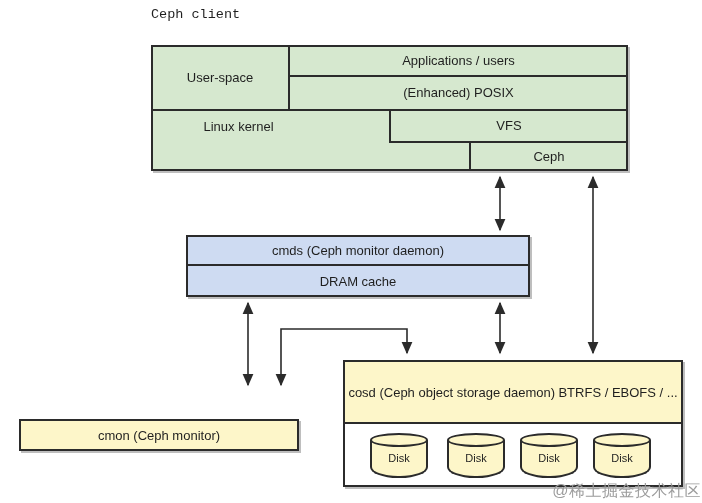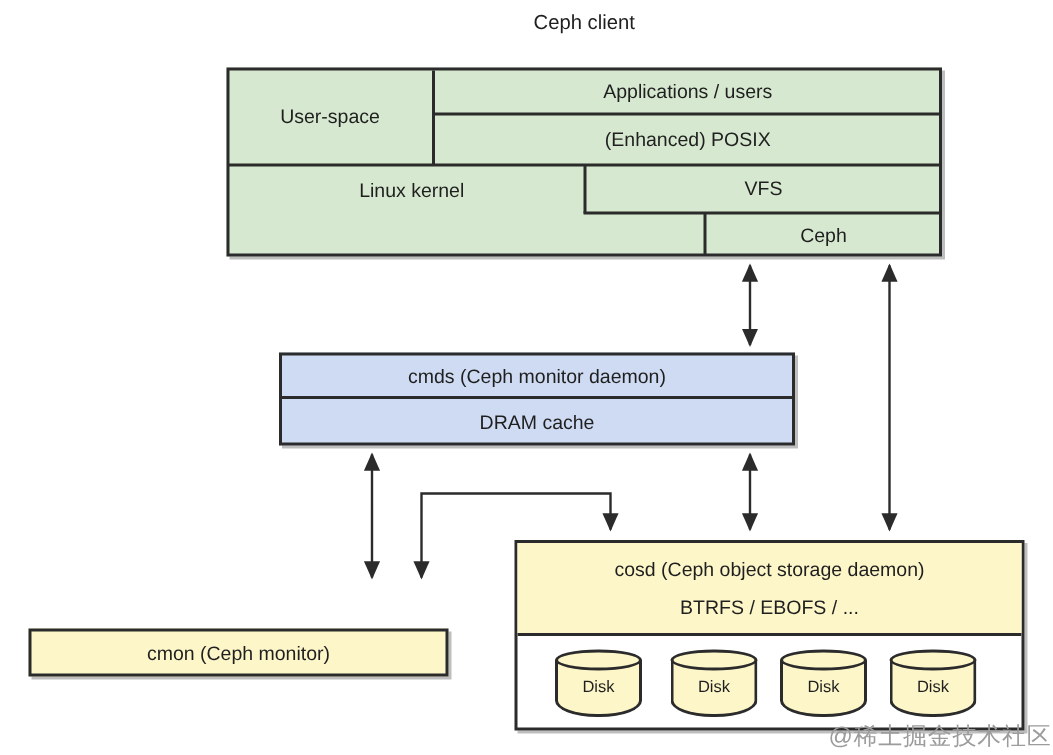--- a/index.html
+++ b/index.html
@@ -24,29 +24,29 @@
     border: 2px solid var(--line);
   }
   .green  { background: var(--green); }
   .blue   { background: var(--blue); box-shadow: 2px 2px 0 rgba(110,110,110,0.45); }
   .yellow { background: var(--yellow); box-shadow: 2px 2px 0 rgba(110,110,110,0.45); }
   .shadowed { box-shadow: 2px 2px 0 rgba(110,110,110,0.45); }
   .vline { position: absolute; width: 2px; background: var(--line); }
   .hline { position: absolute; height: 2px; background: var(--line); }
   .title {
     position: absolute; left: 151px; top: 7px; width: 477px;
-    text-align: center; font-size: 13.5px;
+    font-size: 13.5px; font-family: Liberation Mono, monospace;
   }
   
   .cosd-outer { background: #ffffff; }
   .cosd-top {
     position: absolute; left: 0; top: 0; right: 0; height: 60px;
     background: var(--yellow);
     border-bottom: 2px solid var(--line);
-    display: flex; flex-direction: column;
+    display: flex; flex-direction: row;
     justify-content: space-evenly; align-items: center;
   }
   .cosd-bottom { position: absolute; left: 0; top: 62px; right: 0; bottom: 0; }
   
   .disk { position: absolute; width: 58px; height: 45px; }
   .disk-top {
     position: absolute; left: 0; top: 0; width: 100%; height: 14px;
     border: 2px solid var(--line); border-radius: 50%;
     background: var(--yellow); box-sizing: border-box; z-index: 2;
   }
@@ -86,21 +86,21 @@
   <div class="vline" style="left:288px; top:47px; height:63px;"></div>
   <div class="hline" style="left:289px; top:75px; width:338px;"></div>
   <div class="hline" style="left:152px; top:109px; width:475px;"></div>
   <div class="vline" style="left:389px; top:110px; height:32px;"></div>
   <div class="hline" style="left:389px; top:141px; width:238px;"></div>
   <div class="vline" style="left:469px; top:142px; height:28px;"></div>
 
   <div class="lbl" style="left:151px; top:45px; width:138px; height:65px;">User-space</div>
   <div class="lbl" style="left:289px; top:45px; width:339px; height:31px;">Applications / users</div>
   <div class="lbl" style="left:289px; top:77px; width:339px; height:31px;">(Enhanced) POSIX</div>
-  <div class="lbl" style="left:151px; top:110px; width:175px; height:33px;margin-left:36px;">Linux kernel</div>
+  <div class="lbl" style="left:151px; top:110px; width:175px; height:33px;">Linux kernel</div>
   <div class="lbl" style="left:390px; top:110px; width:238px; height:31px;">VFS</div>
   <div class="lbl" style="left:470px; top:141px; width:158px; height:30px;">Ceph</div>
 
   <div class="block blue abs" style="left:186px; top:235px; width:344px; height:62px;"></div>
   <div class="hline" style="left:188px; top:264px; width:340px;"></div>
   <div class="lbl" style="left:186px; top:235px; width:344px; height:30px;">cmds (Ceph monitor daemon)</div>
   <div class="lbl" style="left:186px; top:266px; width:344px; height:30px;">DRAM cache</div>
 
   <div class="block yellow lbl" style="left:19px; top:391px; width:280px; height:32px;margin-top:28px;">cmon (Ceph monitor)</div>
 

